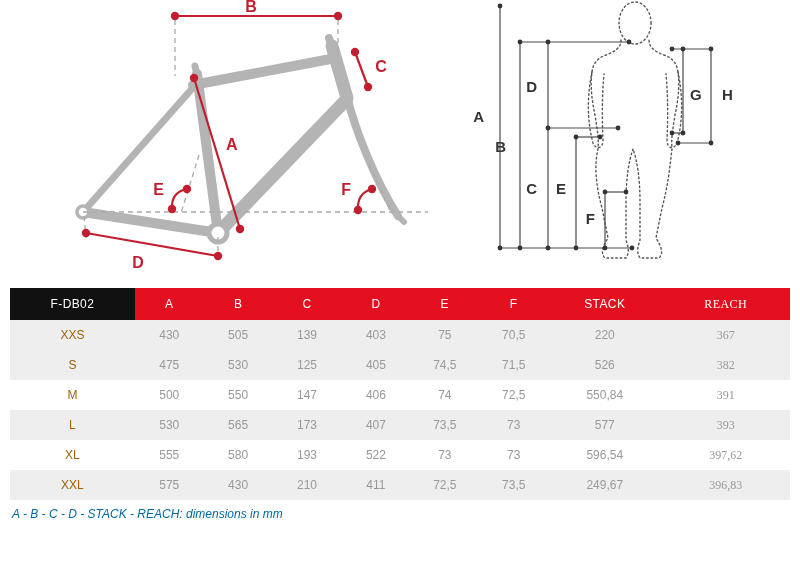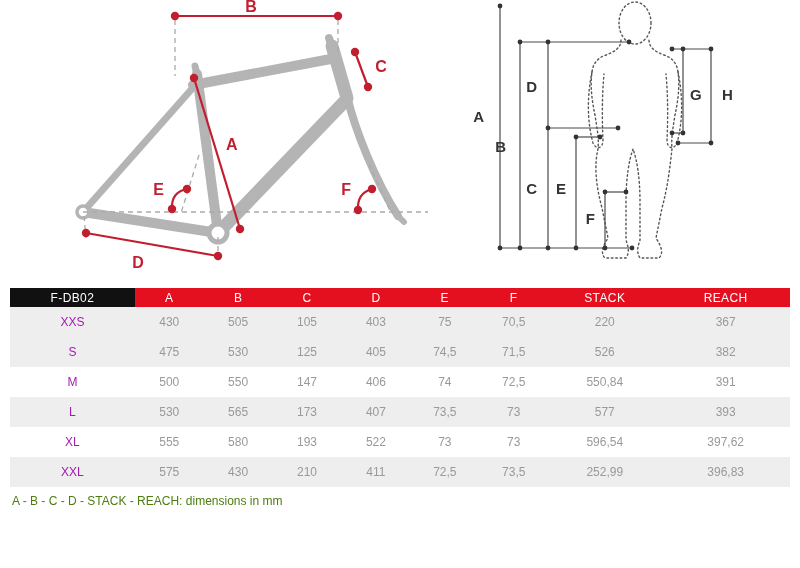--- a/index.html
+++ b/index.html
@@ -9,31 +9,31 @@
   
   .diagrams{display:flex;height:285px;width:800px;}
   .diagrams svg{display:block;}
   .dim-label{font:bold 16px "Liberation Sans", sans-serif;fill:#c11f30;}
   .body-label{font:bold 15px "Liberation Sans", sans-serif;fill:#333;}
 
   
   .geo-table{width:780px;margin:3px 10px 0 10px;border-collapse:collapse;table-layout:fixed;}
   .geo-table th,.geo-table td{text-align:center;vertical-align:middle;padding:0;
         font-size:12px;font-weight:normal;}
-  .geo-table th{height:19px;color:#fff;background:#e4101f;letter-spacing:.4px;}
+  .geo-table th{height:32px;color:#fff;background:#e4101f;letter-spacing:.4px;}
   .geo-table th.model{background:#111;}
   .geo-table td{height:30px;color:#999;}
   .geo-table tr.alt td{background:#eeeeee;}
-  .geo-table td.size{color:#a21caf;}
+  .geo-table td.size{color:#a16207;}
   .geo-table th:first-child, .geo-table td:first-child{width:16%;}
   .geo-table th:nth-child(8), .geo-table td:nth-child(8){width:14.5%;}
-  .geo-table th:last-child, .geo-table td:last-child{width:16.5%;}
+  .geo-table th:last-child, .geo-table td:last-child{width:16.5%;font-family:Liberation Serif, serif;}
 
   
-  .footnotes{margin:6px 0 0 12px;color:#4d7c0f;font-size:12px;line-height:17px;}
+  .footnotes{margin:6px 0 0 12px;color:#0369a1;font-size:12px;line-height:17px;font-style:italic;}
 </style>
 </head>
 <body>
 
 <div id="page">
 
   <div class="diagrams">
 
     <svg width="440" height="285" viewBox="0 0 440 285">
 
@@ -189,21 +189,21 @@
         <th>F</th>
         <th>STACK</th>
         <th>REACH</th>
       </tr>
     </thead>
     <tbody>
       <tr class="alt">
         <td class="size">XXS</td>
         <td>430</td>
         <td>505</td>
-        <td>105</td>
+        <td>139</td>
         <td>403</td>
         <td>75</td>
         <td>70,5</td>
         <td>220</td>
         <td>367</td>
       </tr>
       <tr class="alt">
         <td class="size">S</td>
         <td>475</td>
         <td>530</td>
@@ -248,21 +248,21 @@
         <td>397,62</td>
       </tr>
       <tr class="alt">
         <td class="size">XXL</td>
         <td>575</td>
         <td>430</td>
         <td>210</td>
         <td>411</td>
         <td>72,5</td>
         <td>73,5</td>
-        <td>252,99</td>
+        <td>249,67</td>
         <td>396,83</td>
       </tr>
     </tbody>
   </table>
 
   <div class="footnotes">
     <div>A - B - C - D - STACK - REACH: dimensions in mm</div>
   </div>
 
 </div>

